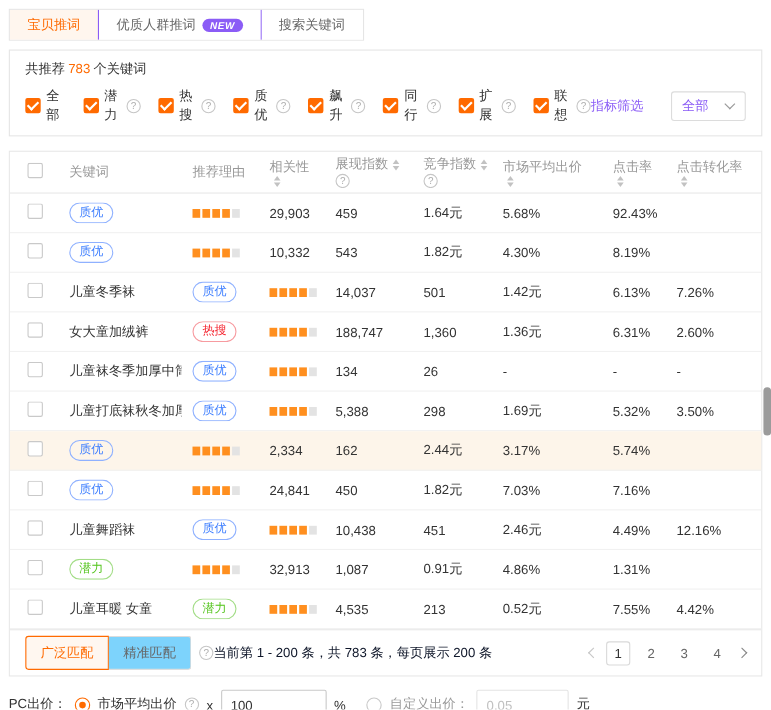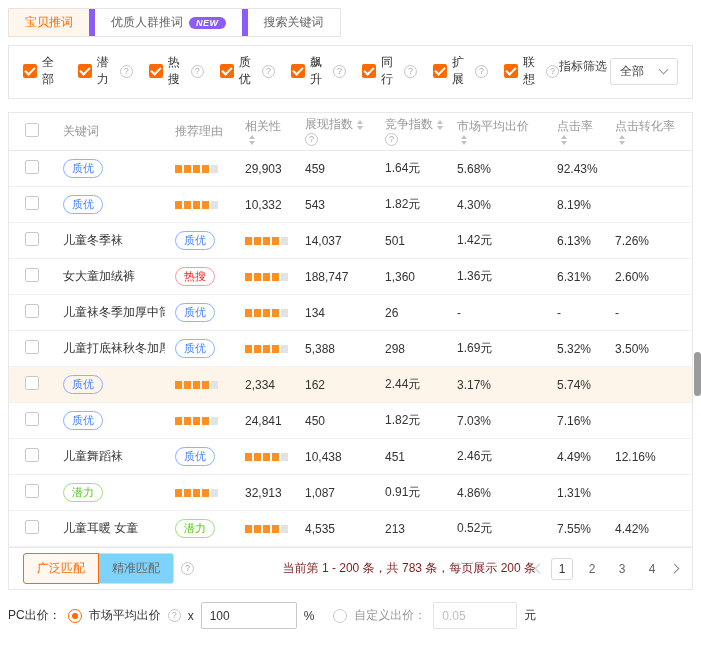--- a/index.html
+++ b/index.html
@@ -2,37 +2,37 @@
 <html><head>
 <meta charset="utf-8">
 <style>
   *{box-sizing:border-box;margin:0;padding:0}
   html,body{width:701px;height:645px;overflow:hidden;background:#fff;
     font-family:"Liberation Sans","DejaVu Sans",sans-serif;font-size:12px;color:#333}
   .page{position:relative;width:701px;height:645px;padding:8px 8px 0 8px}
 
   
   .tabs{display:inline-flex;border:1px solid #e5e5e5;margin-bottom:8px;background:#fff}
-  .tab{padding:5px 16px;color:#666;cursor:pointer;display:flex;align-items:center;gap:6px;border-right:6px solid #8b5cf6;background:#fff;white-space:nowrap}
+  .tab{padding:5px 16px;color:#666;cursor:pointer;display:flex;align-items:center;gap:6px;border-right:1px solid #8b5cf6;background:#fff;white-space:nowrap}
   .tab:last-child{border-right:none}
   .tab.active{color:#ff6a00;background:#fff6ee}
   .badge-new{background:#8b5cf6;color:#fff;font-size:9px;font-weight:bold;font-style:italic;padding:1px 7px;border-radius:9px;letter-spacing:.5px}
 
   
   .filter-box{border:1px solid #e5e5e5;padding:8px 14px 10px;margin-bottom:13px}
   .summary{margin-bottom:8px;color:#333}
   .summary .count{color:#ff6a00;margin:0 3px}
   .filter-row{display:flex;align-items:center}
   .filters{display:flex;align-items:center;gap:16px;flex:1}
   .filter-item{display:inline-flex;align-items:center;gap:5px;cursor:pointer;color:#333}
   .cb{width:14px;height:14px;border-radius:2px;background:#ff6a00;position:relative;display:inline-block;flex:none}
   .cb::after{content:"";position:absolute;left:4px;top:1px;width:4px;height:8px;border:solid #fff;border-width:0 2px 2px 0;transform:rotate(45deg)}
   .cbe{width:14px;height:14px;border-radius:2px;border:1px solid #c9c9c9;background:#fff;display:inline-block;flex:none}
   .info{display:inline-flex;width:13px;height:13px;border:1px solid #c6c6c6;border-radius:50%;color:#aeaeae;font-size:9px;align-items:center;justify-content:center;flex:none;line-height:1}
-  .metric-filter{display:flex;align-items:flex-start;gap:3px;color:#404040}
+  .metric-filter{display:flex;align-items:center;gap:25px;color:#8b5cf6}
   .select{border:1px solid #dcdcdc;border-radius:3px;padding:4px 9px;display:flex;align-items:center;gap:16px;min-width:68px;cursor:pointer;background:#fff}
   .chev{width:7px;height:7px;border-right:1px solid #999;border-bottom:1px solid #999;transform:rotate(45deg);margin-top:-4px}
 
   
   .panel{border:1px solid #e8e8e8}
   .trow{display:grid;grid-template-columns:44px 112px 70px 60px 80px 72px 100px 58px 1fr;align-items:center;height:36px;border-bottom:1px solid #f1f1f1}
   .trow.hl{background:#fdf5ea}
   .thead{height:38px;color:#999;border-bottom:1px solid #e8e8e8}
   .cell{padding-left:10px;overflow:hidden;white-space:nowrap}
   .cb-cell{padding-left:16px}
@@ -50,21 +50,21 @@
   .bar{display:inline-block;width:7px;height:8px;background:#e3e3e3;margin-right:2px;vertical-align:middle}
   .bar.on{background:#ff8f1f}
 
   
   .footer{display:flex;align-items:center;padding:7px 14px;border-top:1px solid #e8e8e8;height:42px}
   .match-group{display:flex}
   .btn-broad,.btn-exact{font-family:inherit;font-size:12px;padding:6px 13px;cursor:pointer}
   .btn-broad{border:1px solid #ff6a00;color:#ff6a00;background:#fff7f0;border-radius:3px 0 0 3px}
   .btn-exact{border:1px solid #dcdcdc;border-left:none;color:#666;background:#7dd3fc;border-radius:0 3px 3px 0}
   .footer .info{margin-left:7px}
-  .page-info{flex:1;text-align:right;color:#7f1d1d}
+  .page-info{flex:1;text-align:left;color:#0f172a}
   .pager{display:flex;align-items:center;gap:8px;color:#666}
   .pnum{min-width:22px;height:22px;display:inline-flex;align-items:center;justify-content:center;border-radius:3px;cursor:pointer}
   .pnum.current{border:1px solid #d9d9d9;color:#333;background:#fff}
   .pchev{width:7px;height:7px;display:inline-block;cursor:pointer}
   .pchev.left{border-left:1px solid #c7c7c7;border-bottom:1px solid #c7c7c7;transform:rotate(45deg)}
   .pchev.right{border-right:1px solid #888;border-top:1px solid #888;transform:rotate(45deg)}
 
   
   .bid-bar{display:flex;align-items:center;gap:7px;margin-top:12px;color:#333}
   .radio{width:14px;height:14px;border-radius:50%;border:1px solid #c9c9c9;position:relative;background:#fff;flex:none;display:inline-block;cursor:pointer}
@@ -90,20 +90,23 @@
     <div class="tab">
       <span>优质人群推词</span>
       <span class="badge-new">NEW</span>
     </div>
     <div class="tab">
       <span>搜索关键词</span>
     </div>
   </div>
 
   <div class="filter-box">
+    <div class="summary">
+      <span>共推荐</span><span class="count">783</span><span>个关键词</span>
+    </div>
     <div class="filter-row">
       <div class="filters">
           <label class="filter-item">
             <span class="cb"></span>
             <span>全部</span>
           </label>
           <label class="filter-item">
             <span class="cb"></span>
             <span>潜力</span>
             <span class="info">?</span>

